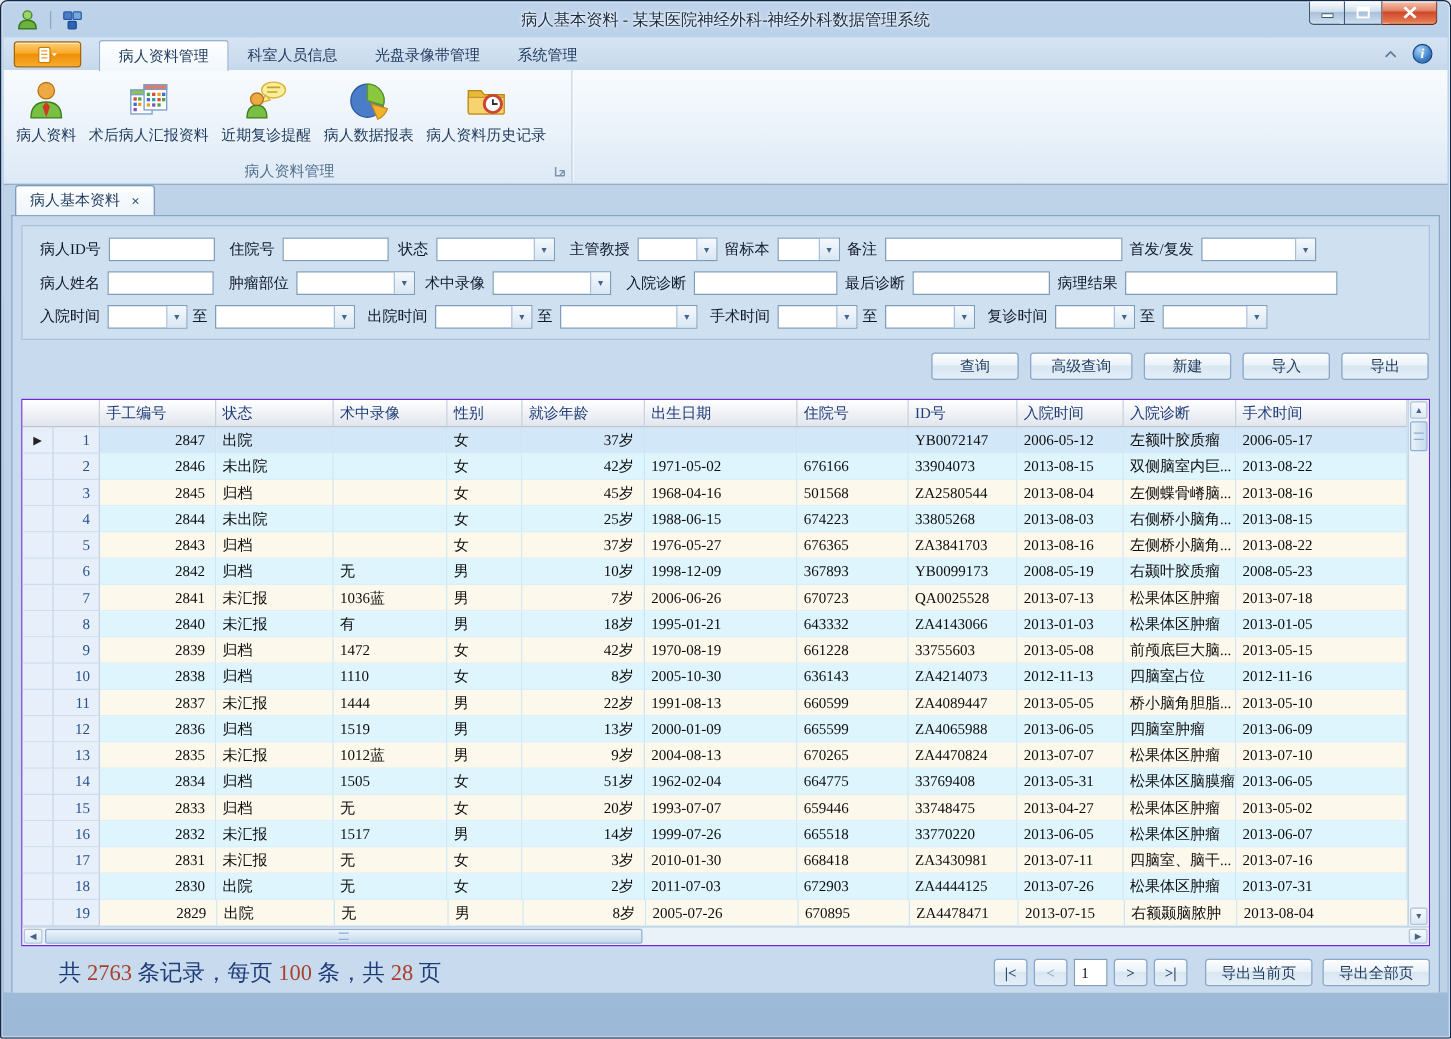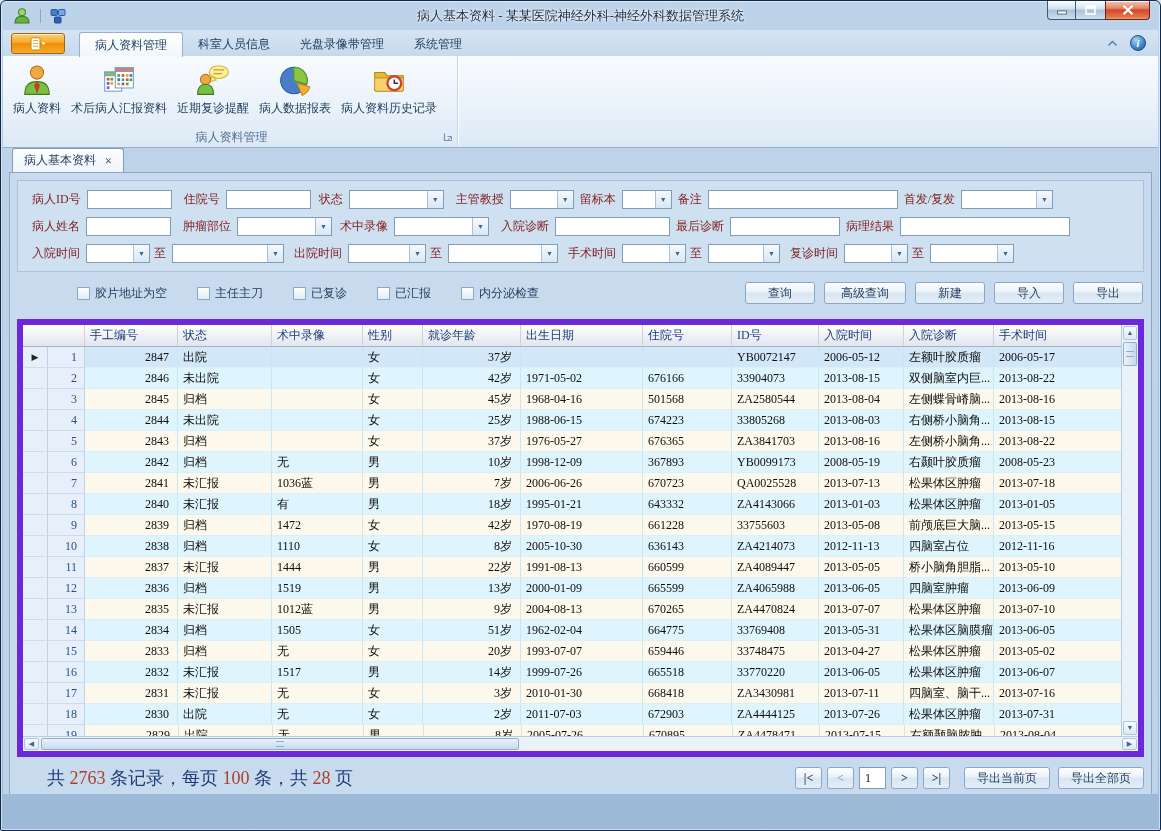--- a/index.html
+++ b/index.html
@@ -53,36 +53,36 @@
   
   .workspace{position:absolute;top:147px;left:2px;right:2px;bottom:36px;background:#bed3e8;}
   .doc-tabs{height:24px;display:flex;align-items:flex-end;padding-left:9px;}
   .doc-tab{height:24px;display:flex;align-items:center;gap:9px;padding:0 11px;color:#1e395b;
     background:linear-gradient(180deg,#fdfeff,#eef5fb);border:1px solid #7f9db9;border-bottom:none;border-radius:3px 3px 0 0;}
   .doc-close{color:#3d5a7a;font-weight:bold;font-size:12px;line-height:1;}
   .panel{position:absolute;top:24px;left:6px;right:6px;bottom:0;background:#c8dbee;border:1px solid #8aa6c6;border-bottom:none;}
   
   .search-box{position:absolute;top:7px;left:7px;right:7px;height:92px;background:#cfe0f0;border:1px solid #aac2dc;padding-top:5px;}
   .frow{display:flex;align-items:center;height:27px;padding-left:14px;}
-  .flabel{color:#7f1d1d;white-space:nowrap;}
+  .flabel{color:#0f172a;white-space:nowrap;}
   .tinput{height:19px;background:#fff;border:1px solid #7f9db9;margin-left:6px;flex:none;}
   .tcombo{height:19px;background:#fff;border:1px solid #7f9db9;margin-left:6px;position:relative;flex:none;}
   .tcombo .arr{position:absolute;right:0;top:0;bottom:0;width:16px;display:flex;align-items:center;justify-content:center;
     background:linear-gradient(180deg,#f5f9fd,#d9e7f3);border-left:1px solid #aac0d8;color:#44648a;font-size:7px;}
   
   .filter-row{position:absolute;top:108px;left:7px;right:7px;height:24px;display:flex;align-items:center;}
   .cb-item{display:flex;align-items:center;color:#1e395b;margin-left:30px;white-space:nowrap;}
   .cb-item:first-child{margin-left:60px;}
   .cb{width:13px;height:13px;border:1px solid #88a8c8;background:linear-gradient(180deg,#fdfeff,#e2ecf5);margin-right:5px;flex:none;}
   .btn{height:22px;padding:0 12px;display:flex;align-items:center;justify-content:center;color:#1e395b;border-radius:3px;
     background:linear-gradient(180deg,#fdfeff,#eaf2f9 45%,#d8e6f2 50%,#e4eef7);
     border:1px solid #8ba7c7;box-shadow:inset 0 1px 0 #fff;white-space:nowrap;}
   .actions{margin-left:auto;display:flex;gap:9px;padding-right:1px;}
   
-  .grid{position:absolute;top:146px;left:7px;right:7px;height:438px;border:6px solid #6d28d9;background:#fff;}
+  .grid{position:absolute;top:146px;left:7px;right:7px;height:438px;border:1px solid #6d28d9;background:#fff;}
   .grid-inner{position:absolute;top:0;left:0;right:17px;bottom:15px;overflow:hidden;}
   .ghead{display:flex;height:22px;background:linear-gradient(180deg,#ffffff,#eceff4 60%,#e1e6ee);border-bottom:1px solid #a8b4c4;}
   .ghc{padding:0 5px;line-height:21px;color:#1e3c78;border-right:1px solid #c9d2de;white-space:nowrap;overflow:hidden;flex:none;}
   .ghc.first{width:62px;}
   .grow{display:flex;height:21px;}
   .gc{padding:0 5px;line-height:20px;border-right:1px solid #c9e6f2;border-bottom:1px solid #dceef7;
     white-space:nowrap;overflow:hidden;color:#0d0d0d;flex:none;}
   .gc.ind{width:25px;background:#e7f0fa;border-right:1px solid #c2d2e4;border-bottom:1px solid #ccdcec;
     text-align:center;padding:0;font-size:9px;color:#222;}
   .gc.rnum{width:37px;background:#e7f0fa;border-right:1px solid #c2d2e4;border-bottom:1px solid #ccdcec;
@@ -365,42 +365,20 @@
               <span class="arr">▼</span>
             </div>
             <span class="flabel" style="margin-left: 4px;">至</span>
             <div class="tcombo" style="width: 84px;">
               <span class="arr">▼</span>
             </div>
           </div>
         </div>
 
       <div class="filter-row">
-        <div style="display:flex;align-items:center;">
-            <label class="cb-item">
-              <span class="cb"></span>
-              <span>胶片地址为空</span>
-            </label>
-            <label class="cb-item">
-              <span class="cb"></span>
-              <span>主任主刀</span>
-            </label>
-            <label class="cb-item">
-              <span class="cb"></span>
-              <span>已复诊</span>
-            </label>
-            <label class="cb-item">
-              <span class="cb"></span>
-              <span>已汇报</span>
-            </label>
-            <label class="cb-item">
-              <span class="cb"></span>
-              <span>内分泌检查</span>
-            </label>
-          </div>
         <div class="actions">
             <div class="btn" style="width: 70px;">查询</div>
             <div class="btn" style="width: 82px;">高级查询</div>
             <div class="btn" style="width: 70px;">新建</div>
             <div class="btn" style="width: 70px;">导入</div>
             <div class="btn" style="width: 70px;">导出</div>
           </div>
       </div>
 
       <div class="grid">

